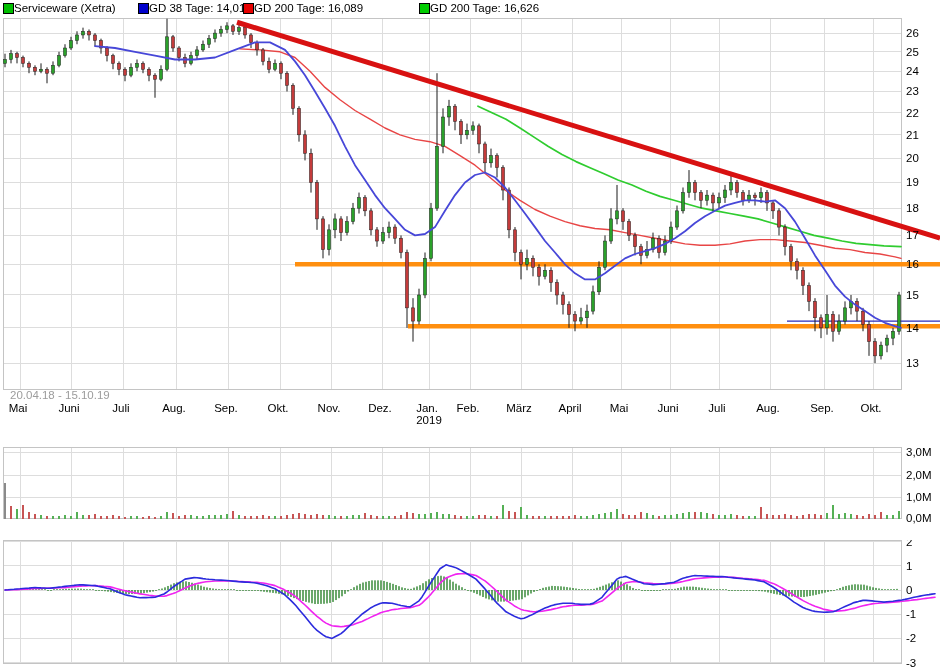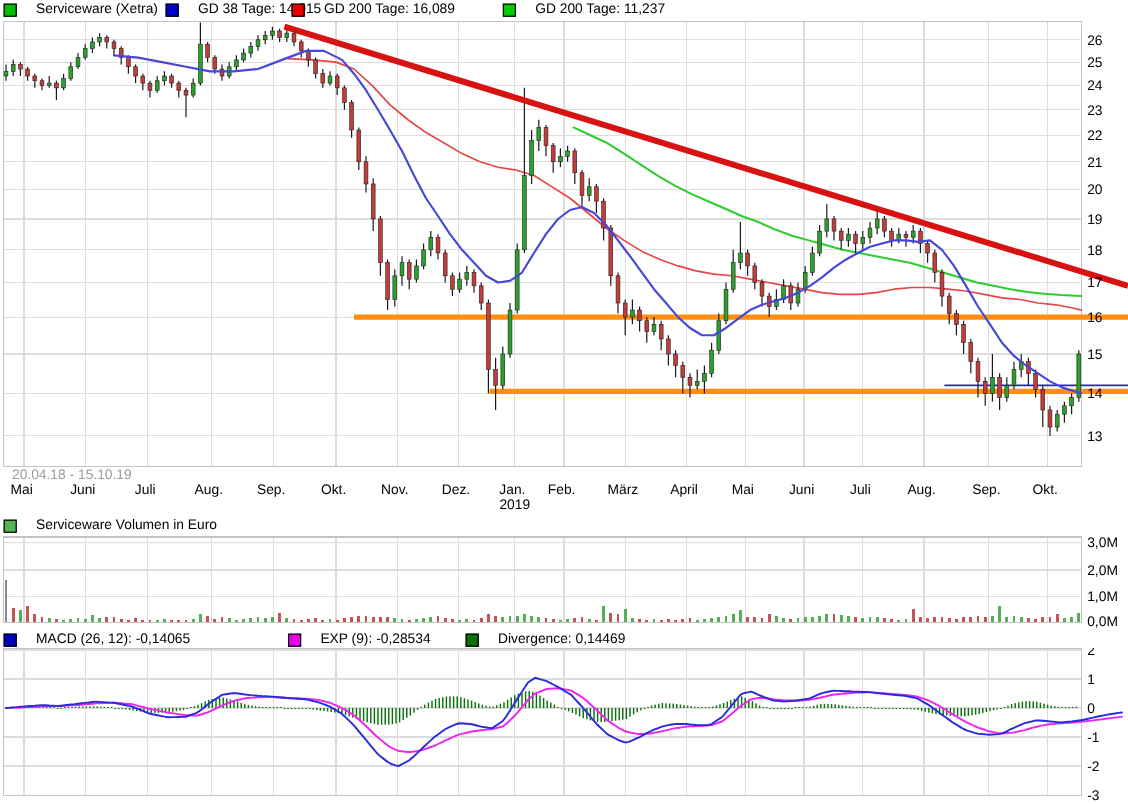--- a/index.html
+++ b/index.html
@@ -1,20 +1,20 @@
 <!DOCTYPE html>
 <html><head>
 <meta charset="utf-8">
 <title>Serviceware (Xetra)</title>
 <style>
   html,body{margin:0;padding:0;background:#fff;}
   .page{position:relative;width:940px;height:670px;background:#ffffff;
         font-family:"Liberation Sans",sans-serif;overflow:hidden;}
   .legend-row{position:absolute;left:0;width:940px;height:14px;}
-  .legend-item{position:absolute;top:0;display:flex;align-items:center;gap:16px;}
+  .legend-item{position:absolute;top:0;display:flex;align-items:center;gap:0;}
   .swatch{width:9px;height:9px;border:1px solid #000;flex:none;}
   .legend-label{font-size:11.5px;color:#000;white-space:nowrap;line-height:13px;}
   .chart-svg{position:absolute;left:0;}
   svg text{font-family:"Liberation Sans",sans-serif;}
 </style>
 </head>
 <body>
 
 <div class="page">
 
@@ -26,21 +26,21 @@
     <div class="legend-item" style="left:138px">
       <span class="swatch" style="background: rgb(0, 0, 204);"></span>
       <span class="legend-label">GD 38 Tage: 14,015</span>
     </div>
     <div class="legend-item" style="left:243px">
       <span class="swatch" style="background: rgb(230, 0, 0);"></span>
       <span class="legend-label">GD 200 Tage: 16,089</span>
     </div>
     <div class="legend-item" style="left:419px">
       <span class="swatch" style="background: rgb(0, 204, 0);"></span>
-      <span class="legend-label">GD 200 Tage: 11,237</span>
+      <span class="legend-label">GD 200 Tage: 16,626</span>
     </div>
   </div>
 
   <svg id="mainsvg" class="chart-svg" style="top:16px" width="940" height="412">
       <line x1="3" x2="901" y1="17.12023824797234" y2="17.12023824797234" stroke="#DDDDDD" stroke-width="1" shape-rendering="crispEdges"></line>
       <line x1="3" x2="901" y1="35.7932197802495" y2="35.7932197802495" stroke="#DDDDDD" stroke-width="1" shape-rendering="crispEdges"></line>
       <line x1="3" x2="901" y1="55.22857137134292" y2="55.22857137134292" stroke="#DDDDDD" stroke-width="1" shape-rendering="crispEdges"></line>
       <line x1="3" x2="901" y1="75.49120379613169" y2="75.49120379613169" stroke="#DDDDDD" stroke-width="1" shape-rendering="crispEdges"></line>
       <line x1="3" x2="901" y1="96.65468795610559" y2="96.65468795610559" stroke="#DDDDDD" stroke-width="1" shape-rendering="crispEdges"></line>
       <line x1="3" x2="901" y1="118.8028673998781" y2="118.8028673998781" stroke="#DDDDDD" stroke-width="1" shape-rendering="crispEdges"></line>
@@ -407,26 +407,20 @@
       <text x="570" y="396" fill="#000" text-anchor="middle" font-size="11.5">April</text>
       <text x="619" y="396" fill="#000" text-anchor="middle" font-size="11.5">Mai</text>
       <text x="668" y="396" fill="#000" text-anchor="middle" font-size="11.5">Juni</text>
       <text x="717" y="396" fill="#000" text-anchor="middle" font-size="11.5">Juli</text>
       <text x="768" y="396" fill="#000" text-anchor="middle" font-size="11.5">Aug.</text>
       <text x="822" y="396" fill="#000" text-anchor="middle" font-size="11.5">Sep.</text>
       <text x="871" y="396" fill="#000" text-anchor="middle" font-size="11.5">Okt.</text>
       <text x="429" y="408" fill="#000" text-anchor="middle" font-size="11.5">2019</text>
     </svg>
 
-  <div class="legend-row" style="top:432px">
-    <div class="legend-item" style="left:3px">
-      <span class="swatch" style="background: rgb(89, 178, 89);"></span>
-      <span class="legend-label">Serviceware Volumen in Euro</span>
-    </div>
-  </div>
 
   <svg id="volsvg" class="chart-svg" style="top:446px" width="940" height="80">
       <line x1="3" x2="901" y1="6" y2="6" stroke="#DDDDDD" stroke-width="1" shape-rendering="crispEdges"></line>
       <line x1="3" x2="901" y1="29" y2="29" stroke="#DDDDDD" stroke-width="1" shape-rendering="crispEdges"></line>
       <line x1="3" x2="901" y1="51" y2="51" stroke="#DDDDDD" stroke-width="1" shape-rendering="crispEdges"></line>
       <line x1="20" x2="20" y1="1.5" y2="72.5" stroke="#DDDDDD" stroke-width="1" shape-rendering="crispEdges"></line>
       <line x1="71" x2="71" y1="1.5" y2="72.5" stroke="#DDDDDD" stroke-width="1" shape-rendering="crispEdges"></line>
       <line x1="123" x2="123" y1="1.5" y2="72.5" stroke="#DDDDDD" stroke-width="1" shape-rendering="crispEdges"></line>
       <line x1="176" x2="176" y1="1.5" y2="72.5" stroke="#DDDDDD" stroke-width="1" shape-rendering="crispEdges"></line>
       <line x1="228" x2="228" y1="1.5" y2="72.5" stroke="#DDDDDD" stroke-width="1" shape-rendering="crispEdges"></line>
@@ -593,34 +587,20 @@
       <rect x="879.9" y="65.849" width="2.2" height="6.651000000000001" fill="#C75454" shape-rendering="crispEdges"></rect>
       <rect x="885.9" y="69.1745" width="2.2" height="3.3255000000000003" fill="#55B055" shape-rendering="crispEdges"></rect>
       <rect x="891.9" y="68.5094" width="2.2" height="3.9906" fill="#55B055" shape-rendering="crispEdges"></rect>
       <rect x="897.9" y="64.7405" width="2.2" height="7.7595" fill="#55B055" shape-rendering="crispEdges"></rect>
       <text x="906" y="10" fill="#000" text-anchor="start" font-size="11.5">3,0M</text>
       <text x="906" y="33" fill="#000" text-anchor="start" font-size="11.5">2,0M</text>
       <text x="906" y="55" fill="#000" text-anchor="start" font-size="11.5">1,0M</text>
       <text x="906" y="76" fill="#000" text-anchor="start" font-size="11.5">0,0M</text>
     </svg>
 
-  <div class="legend-row" style="top:527px">
-    <div class="legend-item" style="left:3px">
-      <span class="swatch" style="background: rgb(0, 0, 187);"></span>
-      <span class="legend-label">MACD (26, 12): -0,14065</span>
-    </div>
-    <div class="legend-item" style="left:240px">
-      <span class="swatch" style="background: rgb(232, 0, 232);"></span>
-      <span class="legend-label">EXP (9): -0,28534</span>
-    </div>
-    <div class="legend-item" style="left:388px">
-      <span class="swatch" style="background: rgb(10, 112, 10);"></span>
-      <span class="legend-label">Divergence: 0,14469</span>
-    </div>
-  </div>
 
   <svg id="macdsvg" class="chart-svg" style="top:540px" width="940" height="130">
       <line x1="3" x2="901" y1="1.6000000000000014" y2="1.6000000000000014" stroke="#DDDDDD" stroke-width="1" shape-rendering="crispEdges"></line>
       <line x1="3" x2="901" y1="25.8" y2="25.8" stroke="#DDDDDD" stroke-width="1" shape-rendering="crispEdges"></line>
       <line x1="3" x2="901" y1="50" y2="50" stroke="#DDDDDD" stroke-width="1" shape-rendering="crispEdges"></line>
       <line x1="3" x2="901" y1="74.2" y2="74.2" stroke="#DDDDDD" stroke-width="1" shape-rendering="crispEdges"></line>
       <line x1="3" x2="901" y1="98.4" y2="98.4" stroke="#DDDDDD" stroke-width="1" shape-rendering="crispEdges"></line>
       <line x1="3" x2="901" y1="122.6" y2="122.6" stroke="#DDDDDD" stroke-width="1" shape-rendering="crispEdges"></line>
       <line x1="20" x2="20" y1="0.5" y2="123" stroke="#DDDDDD" stroke-width="1" shape-rendering="crispEdges"></line>
       <line x1="71" x2="71" y1="0.5" y2="123" stroke="#DDDDDD" stroke-width="1" shape-rendering="crispEdges"></line>

